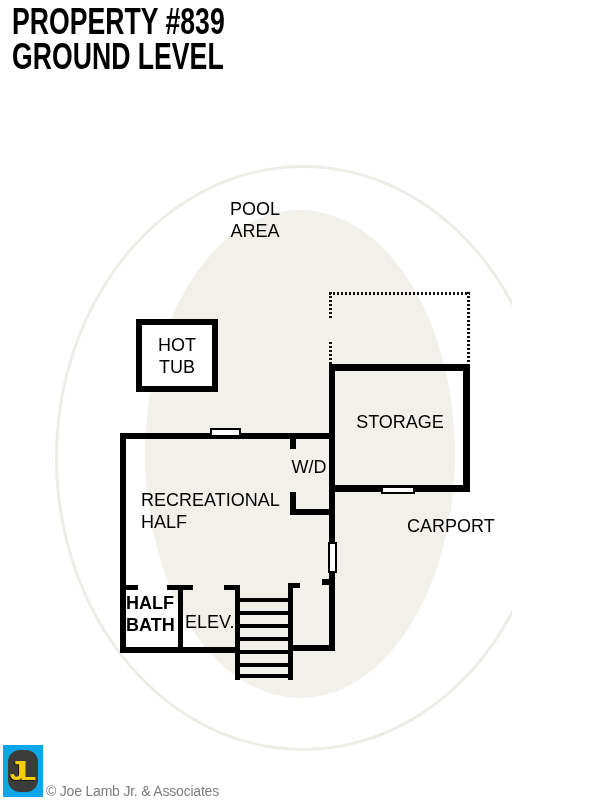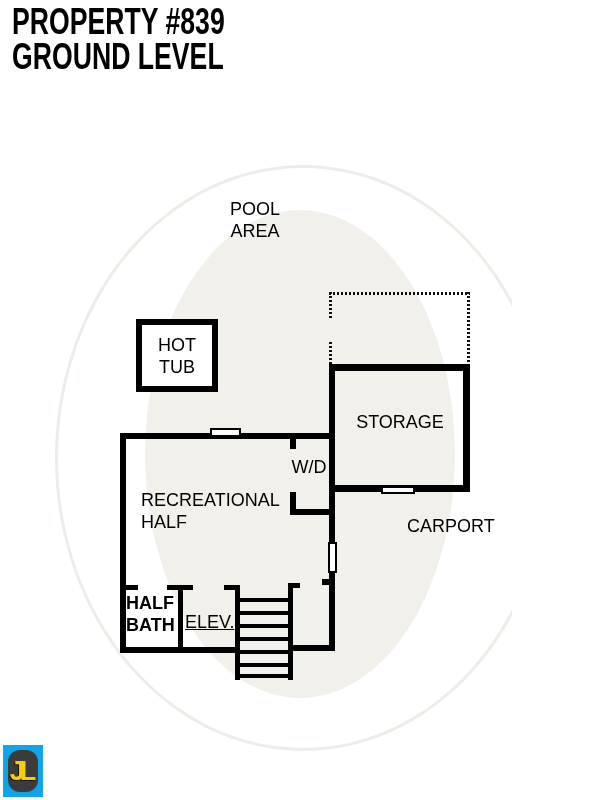--- a/index.html
+++ b/index.html
@@ -32,21 +32,21 @@
   #title{position:absolute;left:12px;top:4px;z-index:5;font-weight:bold;font-size:37px;
          line-height:35px;color:#000;transform:scaleX(0.72);transform-origin:left top;
          white-space:nowrap;}
   #lbl-pool{left:215px;top:198px;width:80px;}
   #lbl-outdoor-shower{left:359px;top:305px;}
   #lbl-storage{left:335px;top:411px;width:130px;}
   #lbl-wd{left:284px;top:456px;width:50px;}
   #lbl-rec{left:141px;top:489px;}
   #lbl-carport{left:359px;top:515px;margin-left:48px;}
   #lbl-halfbath{left:126px;top:592px;font-weight:bold;}
-  #lbl-elev{left:185px;top:611px;text-decoration:underline;}
+  #lbl-elev{left:185px;top:611px;}
   #lbl-hottub{position:static;}
   
   #logo-box{position:absolute;left:3px;top:745px;width:40px;height:52px;border:2px solid #0ea5e9;
             box-sizing:border-box;background:#0ea5e9;z-index:5;}
   #logo-badge{position:absolute;left:3px;top:3px;right:3px;bottom:3px;background:#3b3b39;
               border-radius:12px;display:flex;align-items:center;justify-content:center;}
   #logo-letters{color:#f5ce0a;font-weight:bold;font-size:27px;letter-spacing:-5px;
                 padding-right:5px;text-shadow:-1px 1px 0 #141414;}
   #copyright{position:absolute;left:46px;top:784px;z-index:5;color:#7d7d7d;font-size:14px;
              line-height:14px;letter-spacing:-0.2px;}
@@ -124,14 +124,15 @@
   <div id="lbl-carport" class="label">CARPORT</div>
   <div id="lbl-halfbath" class="label">HALF
 BATH</div>
   <div id="lbl-elev" class="label">ELEV.</div>
 
   <div id="logo-box">
     <div id="logo-badge">
       <span id="logo-letters">JL</span>
     </div>
   </div>
+  <div id="copyright">© Joe Lamb Jr. &amp; Associates</div>
 
 </div>
 
 </body></html>

